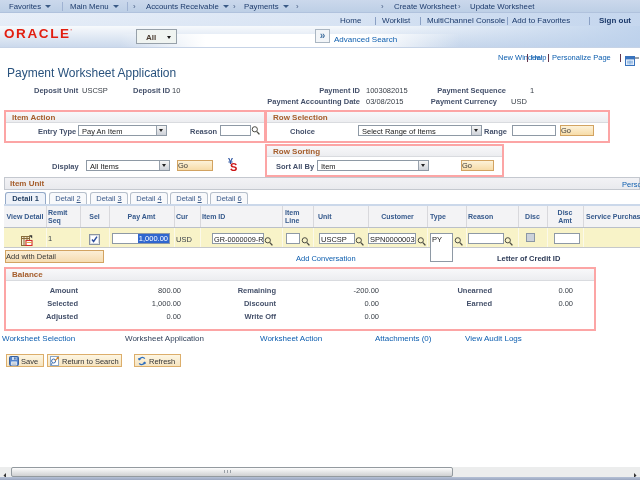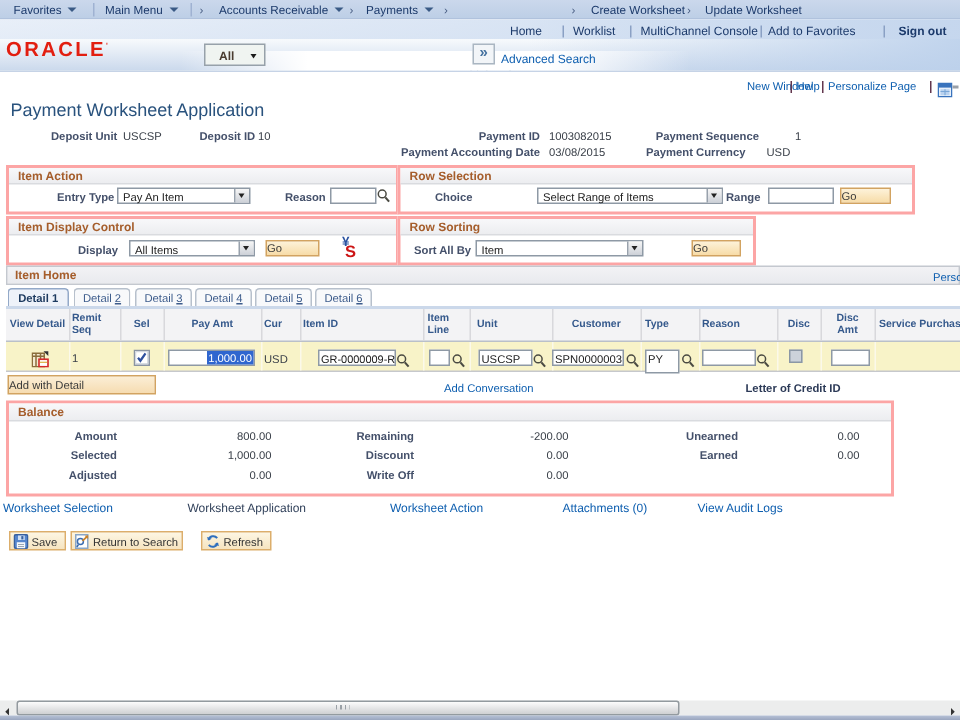--- a/index.html
+++ b/index.html
@@ -118,23 +118,20 @@
 </div>
 <div class="lbl abs" style="left:290px;top:127px;">Choice</div>
 <div class="dd" style="left:317px;top:125px;width:124px;margin-left:41px;">
       <span class="txt">Select Range of Items</span>
       <span class="arw"></span>
     </div>
 <div class="lbl abs" style="left:484px;top:127px;">Range</div>
 <div class="inp" style="left:512px;top:125px;width:44px;"></div>
 <div class="gobtn" style="left:560px;top:125px;width:34px;">Go</div>
 
-<div class="gbx" style="left:4px;top:144px;width:258px;height:29px;">
-  <div class="ghd">Item Display Control</div>
-</div>
 <div class="lbl abs" style="left:52px;top:162px;">Display</div>
 <div class="dd" style="left:86px;top:160px;width:84px;">
       <span class="txt">All Items</span>
       <span class="arw"></span>
     </div>
 <div class="gobtn" style="left:177px;top:160px;width:36px;">Go</div>
 <svg class="abs" style="left:227px;top:156px;" width="13" height="16" viewBox="0 0 13 16">
       <text x="1" y="8" font-size="9" font-weight="bold" fill="#2a52a0" font-family="Liberation Sans">¥</text>
       <text x="3" y="15" font-size="11" font-weight="bold" fill="#cc1515" font-family="Liberation Sans">S</text>
     </svg>
@@ -143,21 +140,21 @@
   <div class="ghd">Row Sorting</div>
 </div>
 <div class="lbl abs" style="left:276px;top:162px;">Sort All By</div>
 <div class="dd" style="left:317px;top:160px;width:112px;">
       <span class="txt">Item</span>
       <span class="arw"></span>
     </div>
 <div class="gobtn" style="left:461px;top:160px;width:33px;">Go</div>
 
 <div class="abs" style="left:4px;top:177px;width:636px;height:13px;background:linear-gradient(#f2f2f5,#e9eaee);border:1px solid #c4c8cf;box-sizing:border-box;"></div>
-<div class="abs" style="left:10px;top:179px;color:#a55d2b;font-weight:bold;font-size:8px;">Item Home</div>
+<div class="abs" style="left:10px;top:179px;color:#a55d2b;font-weight:bold;font-size:8px;">Item Unit</div>
 <a class="link abs" style="left:622px;top:180px;">Personalize</a>
 
 <div id="tabs">
       <div class="abs" style="left: 5px; top: 192px; width: 41px; height: 12px; background: rgb(238, 242, 249); border-top: 1px solid rgb(147, 169, 200); border-right: 1px solid rgb(147, 169, 200); border-left: 1px solid rgb(147, 169, 200); border-image: initial; border-bottom: none; border-radius: 3px 3px 0px 0px; box-sizing: border-box; text-align: center; font-size: 7.5px; font-weight: bold; color: rgb(29, 58, 95); line-height: 11px;">Detail 1</div>
       <div class="abs" style="left: 49px; top: 192px; width: 38px; height: 12px; background: rgb(248, 249, 251); border-top: 1px solid rgb(183, 192, 204); border-right: 1px solid rgb(183, 192, 204); border-left: 1px solid rgb(183, 192, 204); border-image: initial; border-bottom: none; border-radius: 3px 3px 0px 0px; box-sizing: border-box; text-align: center; font-size: 7.5px; color: rgb(61, 92, 140); line-height: 11px;">Detail <span style="text-decoration:underline;">2</span></div>
       <div class="abs" style="left: 90px; top: 192px; width: 38px; height: 12px; background: rgb(248, 249, 251); border-top: 1px solid rgb(183, 192, 204); border-right: 1px solid rgb(183, 192, 204); border-left: 1px solid rgb(183, 192, 204); border-image: initial; border-bottom: none; border-radius: 3px 3px 0px 0px; box-sizing: border-box; text-align: center; font-size: 7.5px; color: rgb(61, 92, 140); line-height: 11px;">Detail <span style="text-decoration:underline;">3</span></div>
       <div class="abs" style="left: 130px; top: 192px; width: 38px; height: 12px; background: rgb(248, 249, 251); border-top: 1px solid rgb(183, 192, 204); border-right: 1px solid rgb(183, 192, 204); border-left: 1px solid rgb(183, 192, 204); border-image: initial; border-bottom: none; border-radius: 3px 3px 0px 0px; box-sizing: border-box; text-align: center; font-size: 7.5px; color: rgb(61, 92, 140); line-height: 11px;">Detail <span style="text-decoration:underline;">4</span></div>
       <div class="abs" style="left: 170px; top: 192px; width: 38px; height: 12px; background: rgb(248, 249, 251); border-top: 1px solid rgb(183, 192, 204); border-right: 1px solid rgb(183, 192, 204); border-left: 1px solid rgb(183, 192, 204); border-image: initial; border-bottom: none; border-radius: 3px 3px 0px 0px; box-sizing: border-box; text-align: center; font-size: 7.5px; color: rgb(61, 92, 140); line-height: 11px;">Detail <span style="text-decoration:underline;">5</span></div>
       <div class="abs" style="left: 210px; top: 192px; width: 38px; height: 12px; background: rgb(248, 249, 251); border-top: 1px solid rgb(183, 192, 204); border-right: 1px solid rgb(183, 192, 204); border-left: 1px solid rgb(183, 192, 204); border-image: initial; border-bottom: none; border-radius: 3px 3px 0px 0px; box-sizing: border-box; text-align: center; font-size: 7.5px; color: rgb(61, 92, 140); line-height: 11px;">Detail <span style="text-decoration:underline;">6</span></div>
     </div>
@@ -242,21 +239,21 @@
           <circle cx="3.8" cy="4.3" r="2.6" fill="none" stroke="#4a4a42" stroke-width="1"></circle>
           <line x1="5.9" y1="6.6" x2="8.4" y2="9.4" stroke="#4a4a42" stroke-width="1.4"></line>
         </svg></div>
       <div class="inp" style="left: 368px; top: 233px; width: 48px; height: 11px;">
         <span style="position:absolute;left:1px;top:1px;white-space:nowrap;">SPN0000003</span>
       </div>
       <div class="abs" style="left: 417px; top: 233px;"><svg width="10" height="11" viewBox="0 0 10 11">
           <circle cx="3.8" cy="4.3" r="2.6" fill="none" stroke="#4a4a42" stroke-width="1"></circle>
           <line x1="5.9" y1="6.6" x2="8.4" y2="9.4" stroke="#4a4a42" stroke-width="1.4"></line>
         </svg></div>
-      <div class="inp" style="left: 430px; top: 233px; width: 23px; height: 16px;">
+      <div class="inp" style="left: 430px; top: 233px; width: 23px; height: 29px;">
         <span style="position:absolute;left:1px;top:1px;white-space:nowrap;">PY</span>
       </div>
       <div class="abs" style="left: 454px; top: 233px;"><svg width="10" height="11" viewBox="0 0 10 11">
           <circle cx="3.8" cy="4.3" r="2.6" fill="none" stroke="#4a4a42" stroke-width="1"></circle>
           <line x1="5.9" y1="6.6" x2="8.4" y2="9.4" stroke="#4a4a42" stroke-width="1.4"></line>
         </svg></div>
       <div class="inp" style="left: 468px; top: 233px; width: 36px; height: 11px;"></div>
       <div class="abs" style="left: 504px; top: 233px;"><svg width="10" height="11" viewBox="0 0 10 11">
           <circle cx="3.8" cy="4.3" r="2.6" fill="none" stroke="#4a4a42" stroke-width="1"></circle>
           <line x1="5.9" y1="6.6" x2="8.4" y2="9.4" stroke="#4a4a42" stroke-width="1.4"></line>

